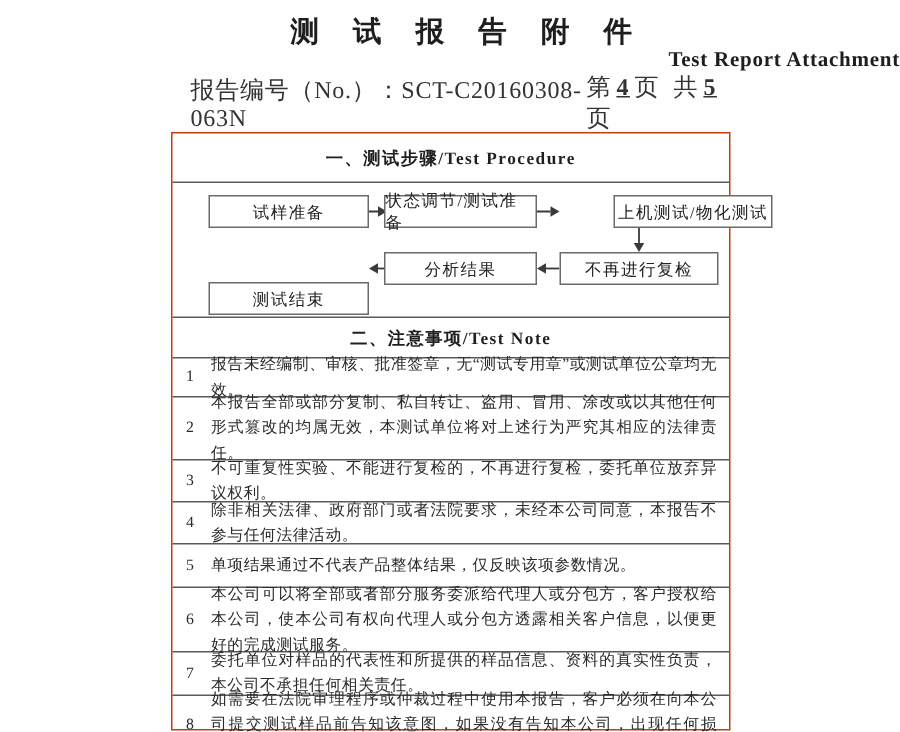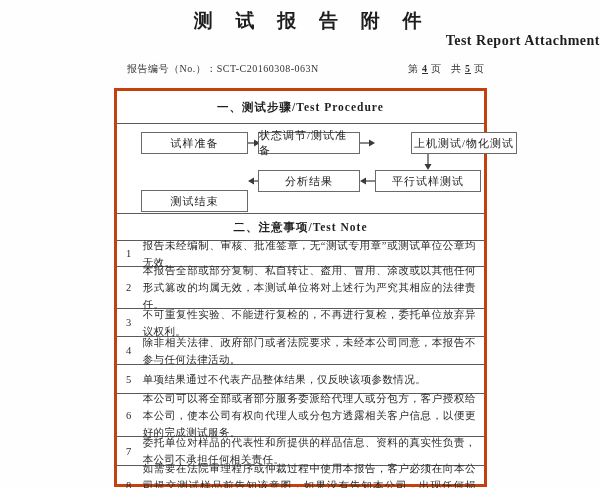--- a/index.html
+++ b/index.html
@@ -11,31 +11,31 @@
     position:absolute;top:8px;left:0;width:600px;text-align:center;
     font-size:19px;font-weight:bold;letter-spacing:9px;color:#1e1e1e;margin-left:12px;
   }
   .title-en{
     position:absolute;top:33px;left:0;width:600px;text-align:right;
     font-size:14px;font-weight:bold;color:#1e1e1e;letter-spacing:0.5px;
   }
   .meta-row{
     position:absolute;top:61px;left:114px;width:374px;height:16px;
     display:flex;justify-content:space-between;align-items:center;
-    font-size:10px;color:#333;
+    font-size:16px;color:#333;
   }
   .meta-left{padding-left:13px;letter-spacing:0.5px;}
   .meta-right{padding-right:2px;letter-spacing:1px;}
   .meta-right span{margin:0 1px;}
   .u{text-decoration:underline;font-weight:bold;padding:0 1px;}
   .gap-left{margin-left:8px !important;}
 
   .report-table{
     position:absolute;top:88px;left:114px;width:373px;height:399px;
-    border:3px solid #c2410c;box-sizing:border-box;background:#fff;
+    border:1px solid #c2410c;box-sizing:border-box;background:#fff;
   }
   .t-row{box-sizing:border-box;border-top:1px solid #5a5a5a;}
   .t-row:first-child{border-top:none;}
   .sec-header{
     display:flex;align-items:center;justify-content:center;
     font-weight:bold;font-size:11.5px;letter-spacing:1px;color:#1f1f1f;
   }
   .row-h1{height:32px;}
   .row-flow{height:76px;position:relative;}
   .row-h2{height:27px;margin-top:14px;}
@@ -94,21 +94,21 @@
           <polygon points="307.5,40 314.5,40 311,46" stroke="none"></polygon>
           <line x1="258" y1="57" x2="249" y2="57"></line>
           <polygon points="249,53.5 249,60.5 243,57" stroke="none"></polygon>
           <line x1="141" y1="57" x2="137" y2="57"></line>
           <polygon points="137,53.5 137,60.5 131,57" stroke="none"></polygon>
         </g>
       </svg>
       <div class="flow-box fb1">试样准备</div>
       <div class="flow-box fb2">状态调节/测试准备</div>
       <div class="flow-box fb3">上机测试/物化测试</div>
-      <div class="flow-box fb4">平行试样测试</div>
+      <div class="flow-box fb4">不再进行复检</div>
       <div class="flow-box fb5">分析结果</div>
       <div class="flow-box fb6">测试结束</div>
     </div>
 
     <div class="t-row row-h2 sec-header">二、注意事项/Test Note</div>
 
     <div class="t-row note-row rn1">
       <span class="note-num">1</span>
       <span class="note-text">报告未经编制、审核、批准签章，无“测试专用章”或测试单位公章均无效。</span>
     </div>

